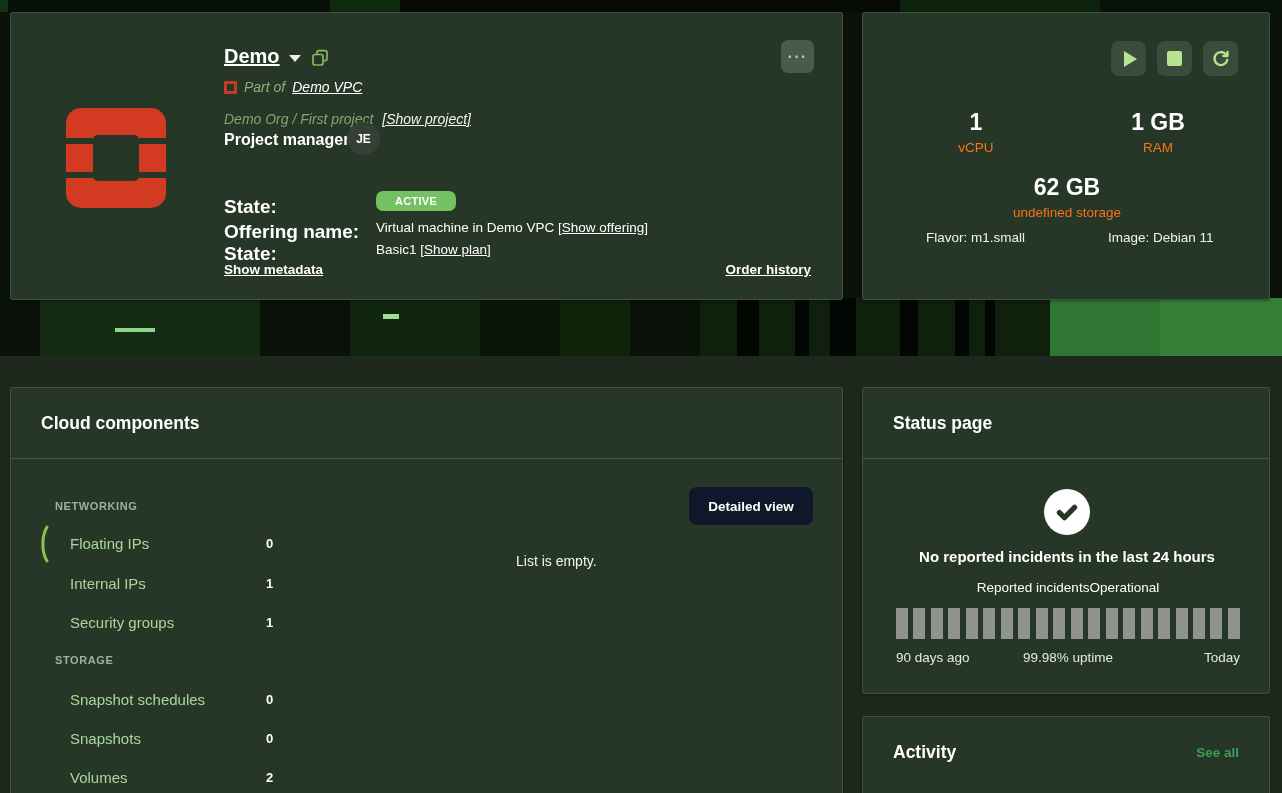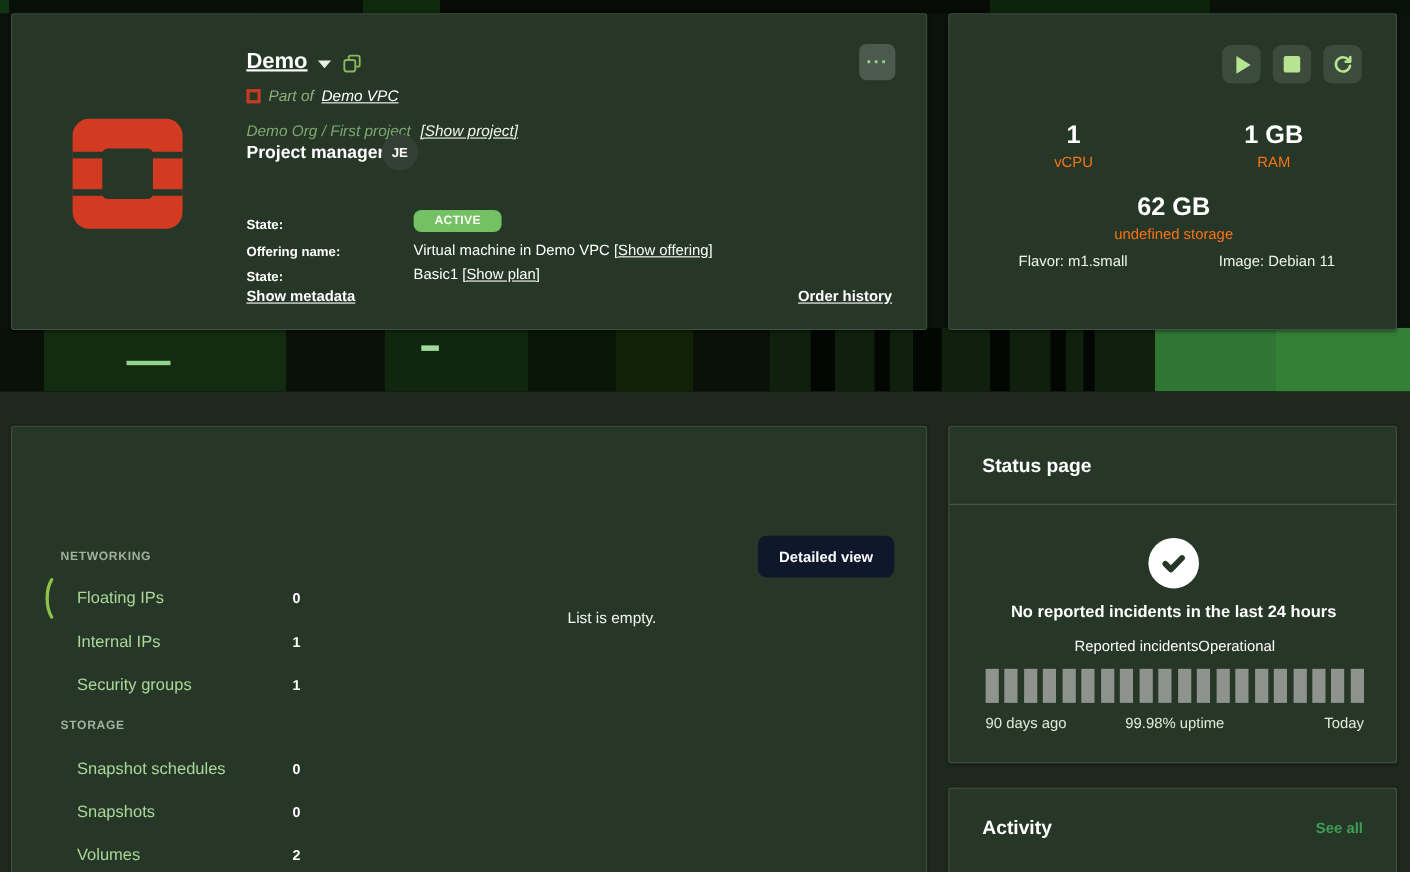--- a/index.html
+++ b/index.html
@@ -31,21 +31,21 @@
   .partof-prefix { color:#8fae7e; }
   .partof-link { color:#fff; text-decoration:underline; cursor:pointer; }
 
   .rh-breadcrumb { position:absolute; left:213px; top:98px; font-size:14px; font-style:italic; color:#7fa871; }
   .rh-breadcrumb .show-proj { color:#f2f6ee; text-decoration:underline; cursor:pointer; margin-left:5px; }
 
   .rh-pm { position:absolute; left:213px; top:118px; font-size:16px; font-weight:700; color:#fff; }
   .avatar { position:absolute; left:336px; top:109px; width:33px; height:33px; border-radius:50%; background:#343f35; color:#fff; font-size:12px; font-weight:700; display:flex; align-items:center; justify-content:center; }
 
   .rh-row { position:absolute; left:213px; font-size:13.5px; color:#fff; }
-  .rh-label { font-weight:700; font-size:12px; }
+  .rh-label { font-weight:700; font-size:19px; }
   .rh-value { position:absolute; left:152px; top:-1px; width:450px; white-space:nowrap; }
   .row-state { top:183px; } .row-offering { top:208px; } .row-plan { top:230px; }
   .badge-active { display:inline-block; background:#74c163; color:#fdfef9; font-size:11px; font-weight:700; letter-spacing:.3px; padding:4px 19px; border-radius:7px; position:relative; top:-4px; }
   .inline-link { color:#fff; text-decoration:underline; cursor:pointer; }
 
   .rh-meta-link { position:absolute; left:213px; top:249px; font-size:13.5px; font-weight:600; color:#fff; text-decoration:underline; cursor:pointer; }
   .rh-order-link { position:absolute; right:31px; top:249px; font-size:13.5px; font-weight:600; color:#fff; text-decoration:underline; cursor:pointer; }
   .more-btn { position:absolute; left:770px; top:27px; width:33px; height:33px; border:none; border-radius:7px; background:#4a5b4e; color:#9fd58a; font-size:17px; font-weight:700; letter-spacing:1px; line-height:10px; cursor:pointer; }
 
   
@@ -207,20 +207,23 @@
       <div class="stat-label">undefined storage</div>
     </div>
 
     <div class="vm-specs">
       <span class="spec-flavor">Flavor: m1.small</span>
       <span class="spec-image">Image: Debian 11</span>
     </div>
   </div>
 
   <div class="card card-components">
+    <div class="card-head">
+      <span class="card-title">Cloud components</span>
+    </div>
 
     <div class="section-label lbl-networking">NETWORKING</div>
 
     <div class="comp-item ci-0">
       <svg class="active-bracket" width="12" height="40" viewBox="0 0 12 40">
         <path d="M9 3 C3.5 12 3.5 28 9 37" stroke="#8bc34a" stroke-width="3" fill="none" stroke-linecap="round"></path>
       </svg>
       <span class="comp-label">Floating IPs</span>
       <span class="comp-count">0</span>
     </div>

